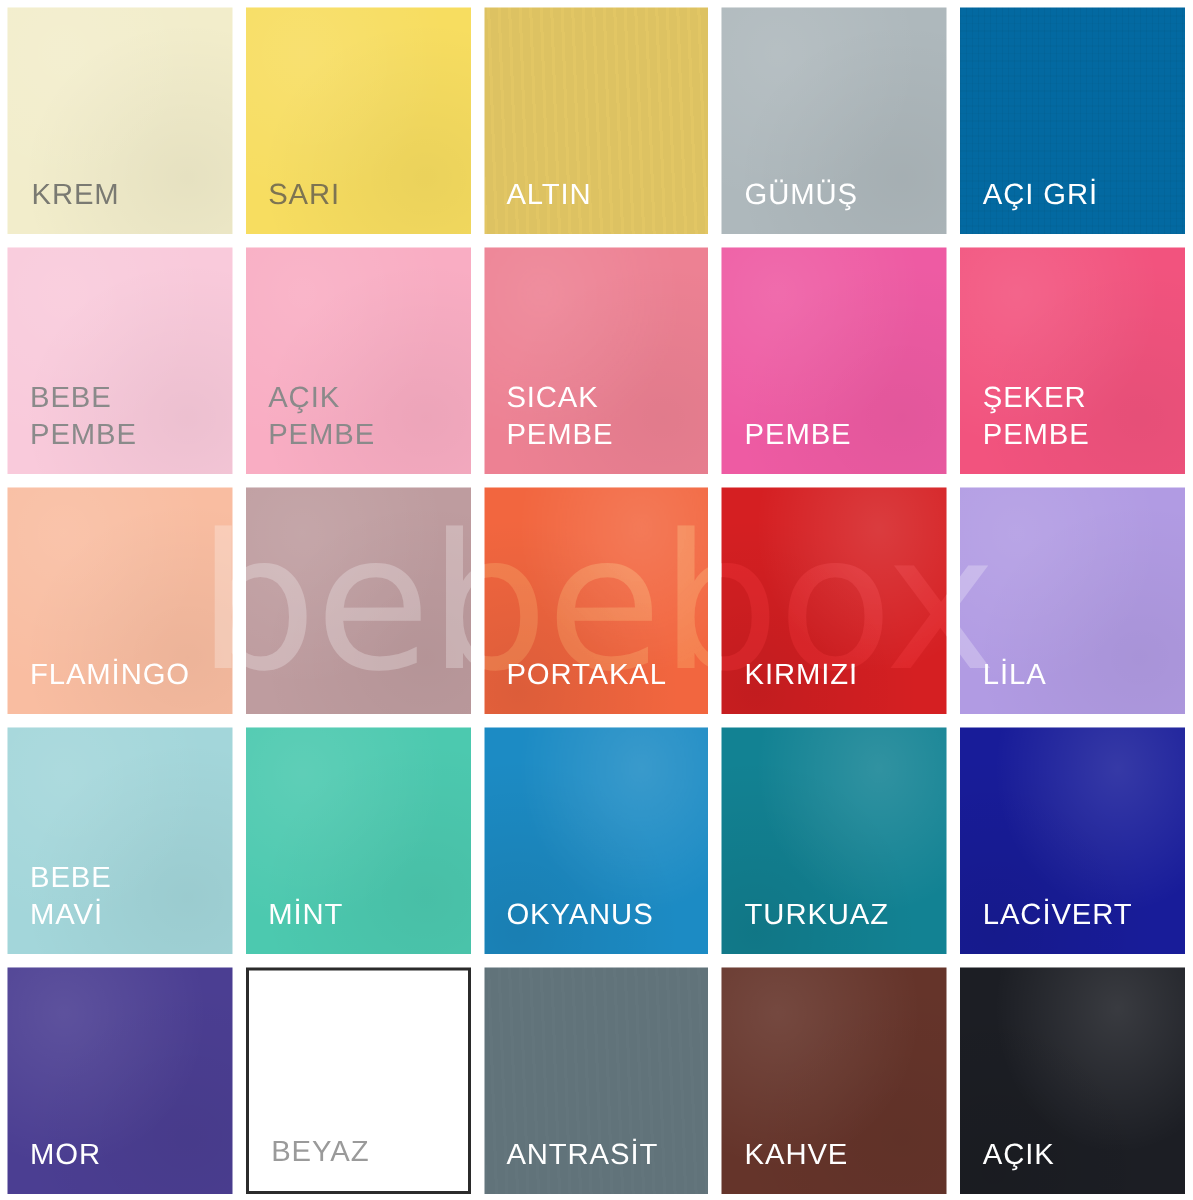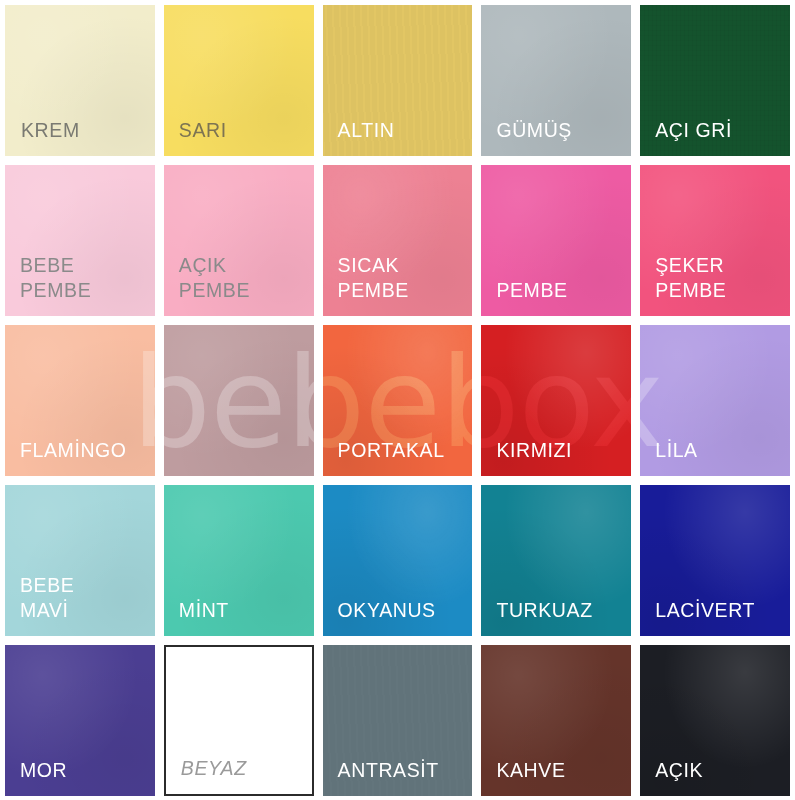--- a/index.html
+++ b/index.html
@@ -121,21 +121,21 @@
         <div class="swatch-label" style="color: rgb(125, 116, 82);">SARI</div>
       </div>
       <div class="swatch" style="background: rgb(226, 198, 100);">
         <div class="tex brush"></div>
         <div class="swatch-label" style="color: rgb(255, 255, 255);">ALTIN</div>
       </div>
       <div class="swatch" style="background: rgb(174, 184, 188);">
         <div class="tex soft"></div>
         <div class="swatch-label" style="color: rgb(255, 255, 255);">GÜMÜŞ</div>
       </div>
-      <div class="swatch" style="background: #14532d;">
+      <div class="swatch" style="background: #0369a1;">
         <div class="tex linen"></div>
         <div class="swatch-label" style="color: rgb(255, 255, 255);">AÇI GRİ</div>
       </div>
       <div class="swatch two-line" style="background: rgb(249, 202, 219);">
         <div class="tex soft"></div>
         <div class="swatch-label" style="color: rgb(138, 138, 138);">BEBE
 PEMBE</div>
       </div>
       <div class="swatch two-line" style="background: rgb(249, 173, 195);">
         <div class="tex soft"></div>
@@ -193,21 +193,21 @@
         <div class="swatch-label" style="color: rgb(255, 255, 255);">TURKUAZ</div>
       </div>
       <div class="swatch" style="background: rgb(24, 28, 153);">
         <div class="tex glossy"></div>
         <div class="swatch-label" style="color: rgb(255, 255, 255);">LACİVERT</div>
       </div>
       <div class="swatch" style="background: rgb(75, 62, 146);">
         <div class="tex soft"></div>
         <div class="swatch-label" style="color: rgb(255, 255, 255);">MOR</div>
       </div>
-      <div class="swatch bordered" style="background: rgb(255, 255, 255); font-style: italic;">
+      <div class="swatch bordered" style="background: rgb(255, 255, 255);">
         <div class="swatch-label" style="color: rgb(154, 154, 154);">BEYAZ</div>
       </div>
       <div class="swatch" style="background: rgb(99, 117, 124);">
         <div class="tex brush"></div>
         <div class="swatch-label" style="color: rgb(255, 255, 255);">ANTRASİT</div>
       </div>
       <div class="swatch" style="background: rgb(101, 52, 42);">
         <div class="tex soft"></div>
         <div class="swatch-label" style="color: rgb(255, 255, 255);">KAHVE</div>
       </div>

